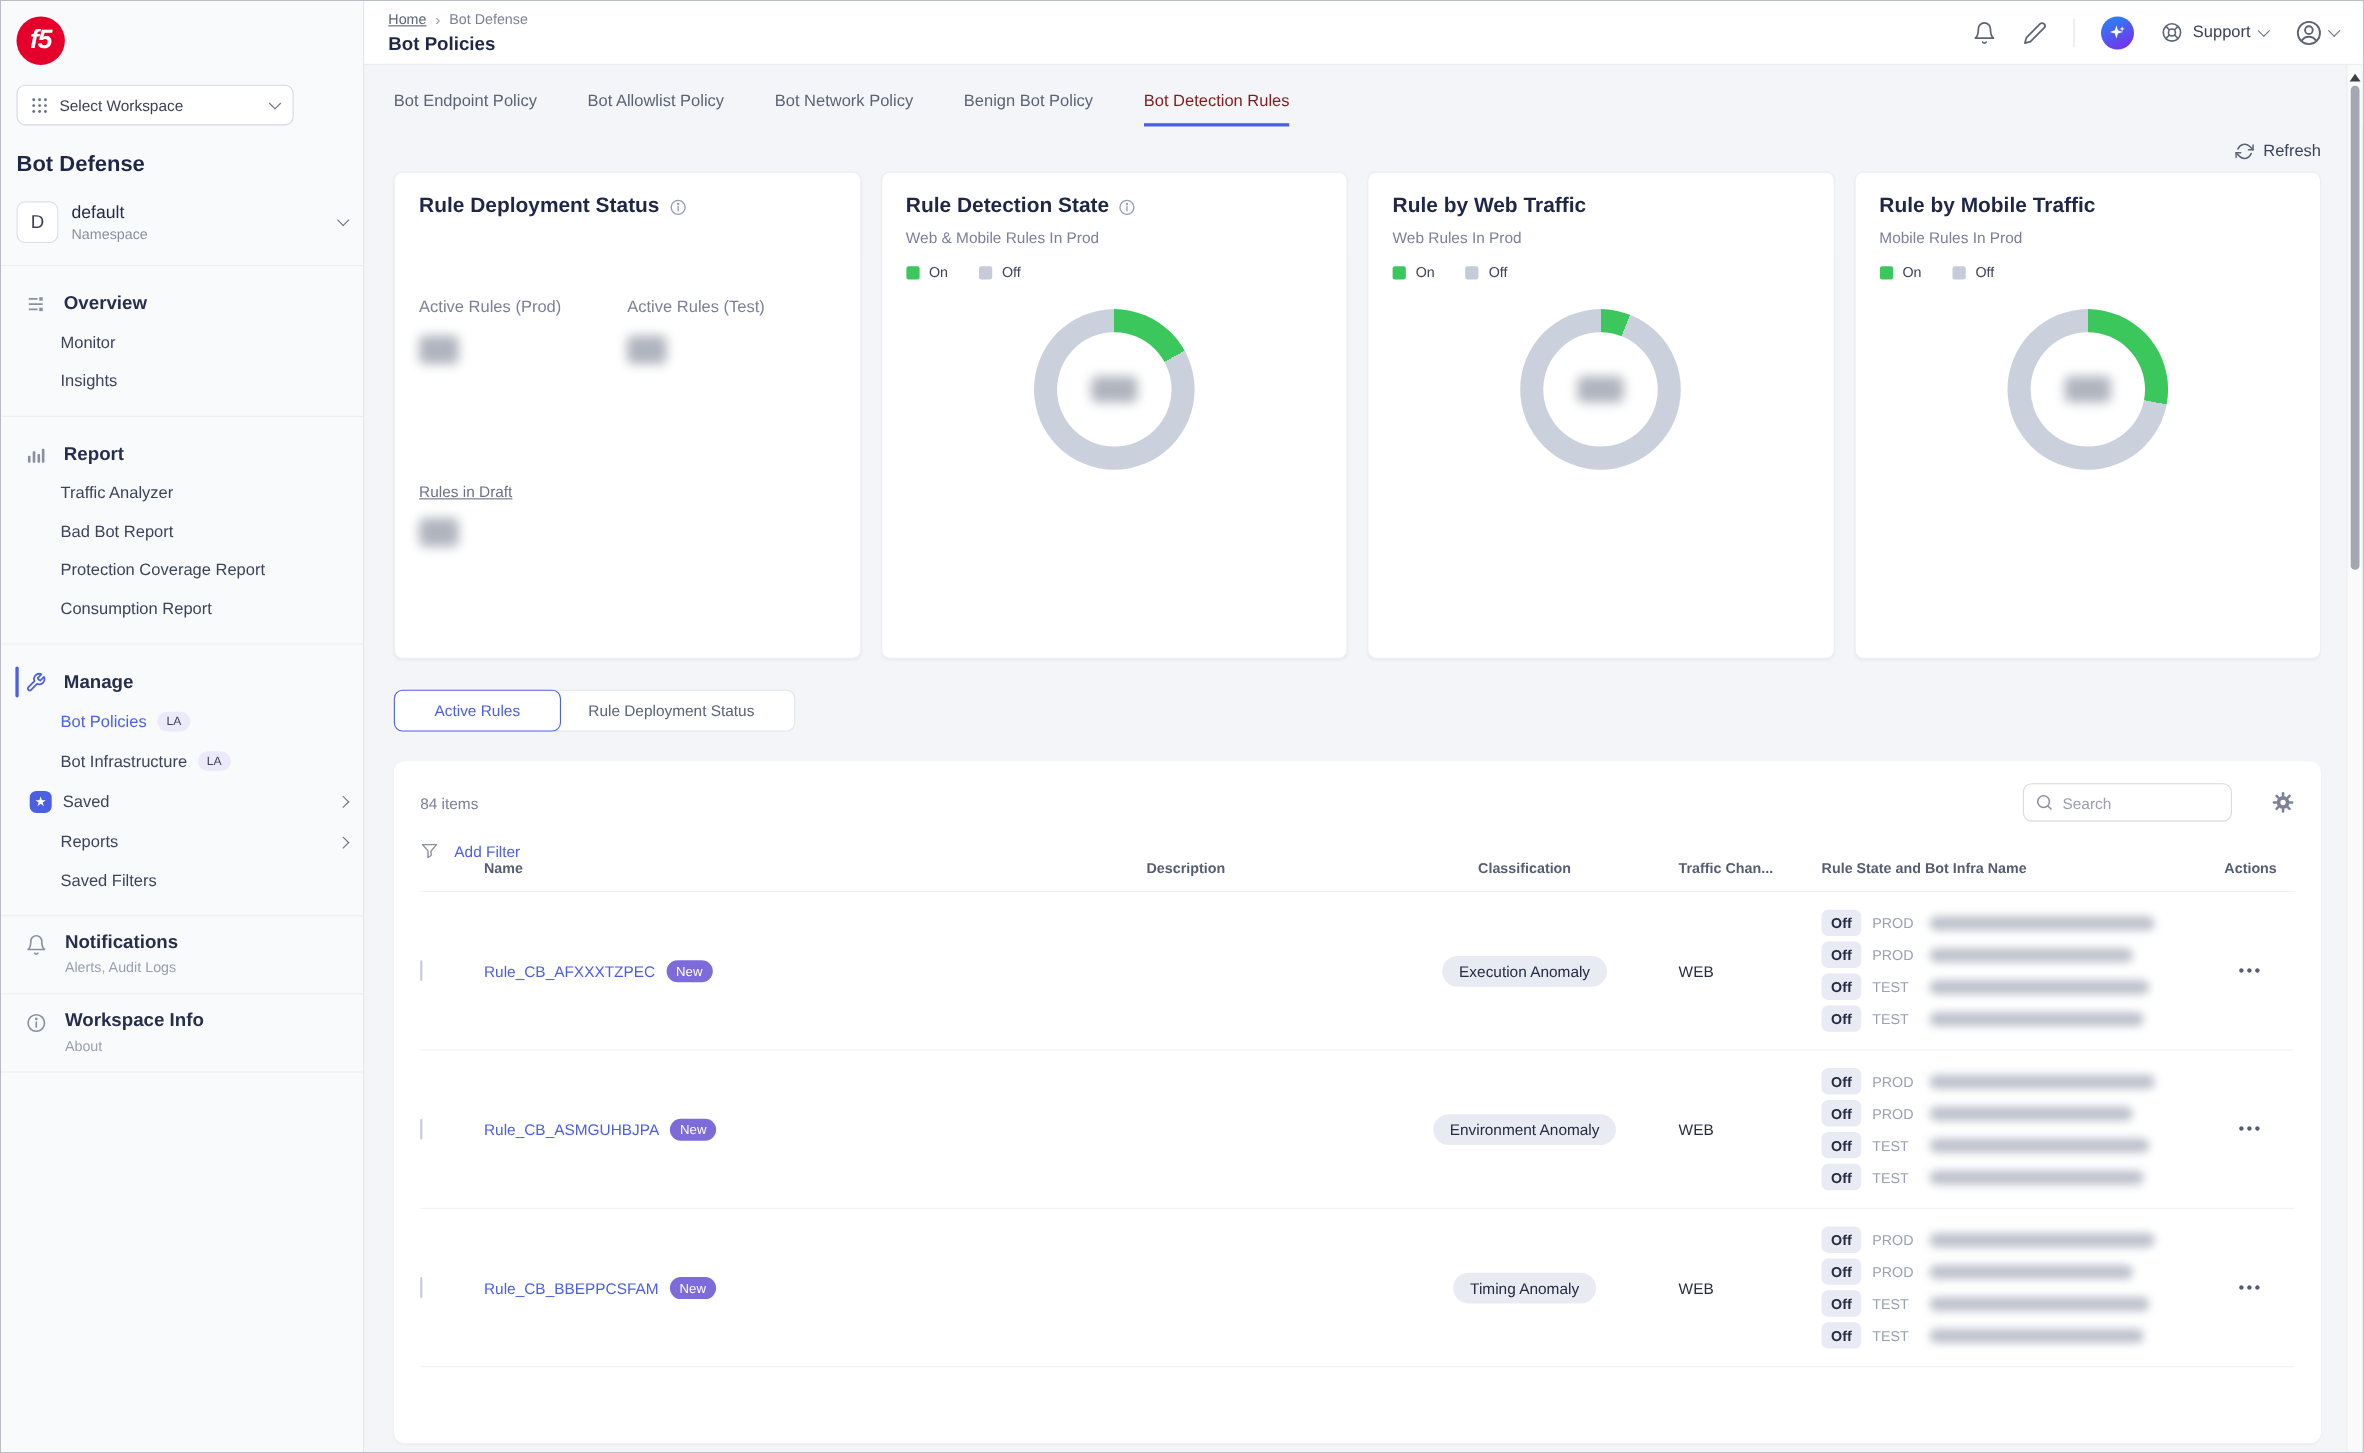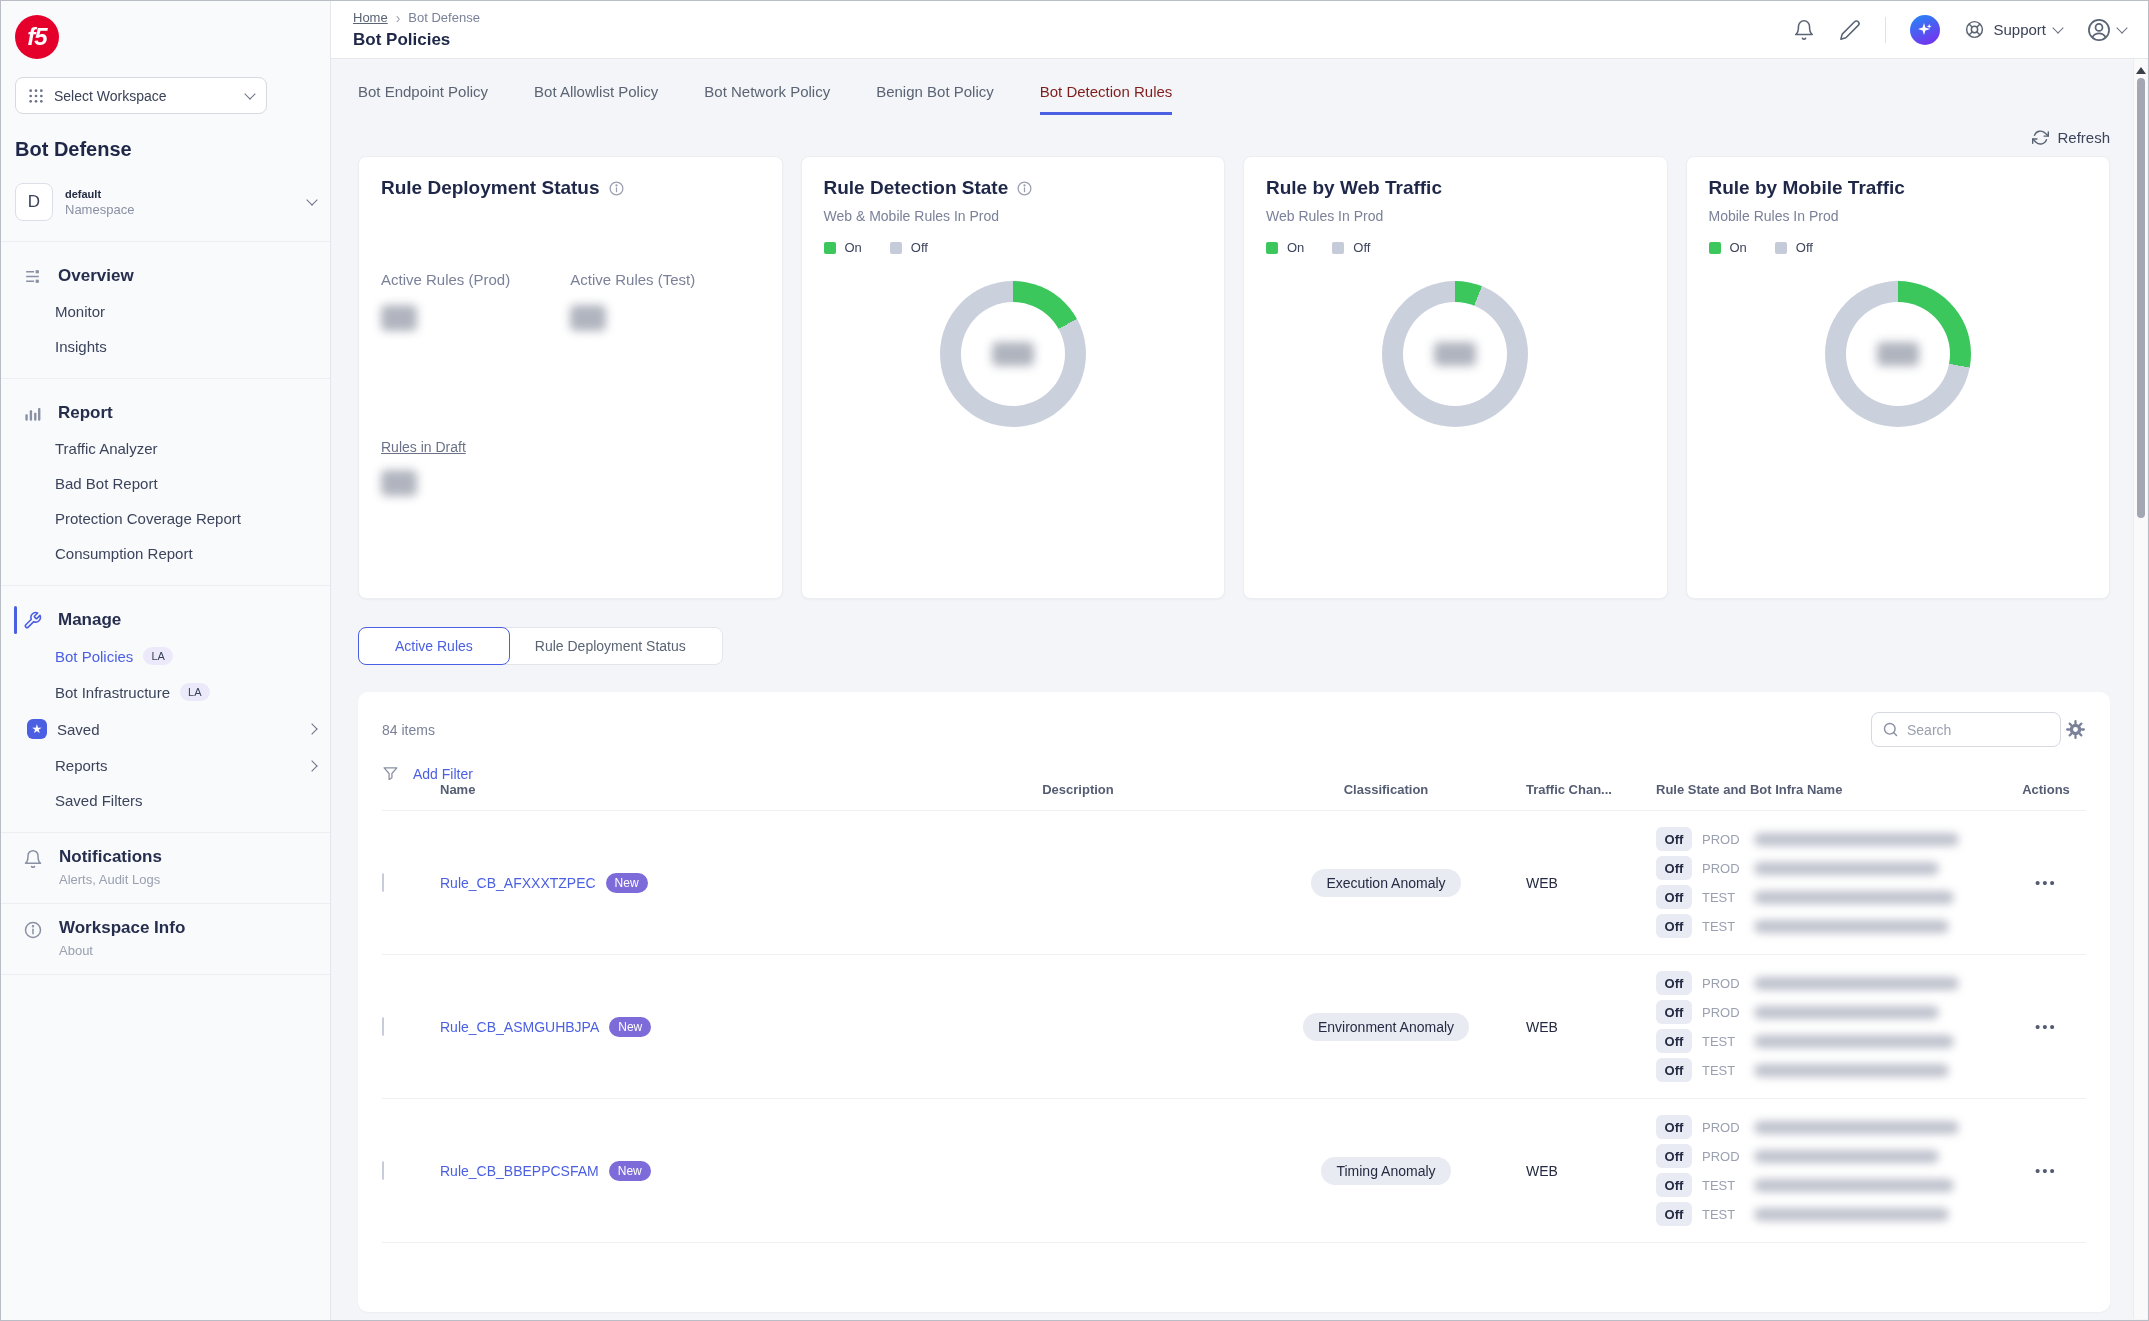--- a/index.html
+++ b/index.html
@@ -10,21 +10,21 @@
   
   .sidebar { width:330px; flex:none; background:#f9fafc; border-right:1px solid #e4e6ec; padding-top:14px; }
   .logo { width:44px; height:44px; border-radius:50%; background:#e4002b; color:#fff; display:flex; align-items:center; justify-content:center; font-size:24px; font-weight:bold; font-style:italic; margin:0 0 18px 14px; letter-spacing:-1px; }
   .ws-select { display:flex; align-items:center; gap:10px; width:252px; height:37px; margin:0 14px 24px 14px; background:#fff; border:1px solid #d6d9e1; border-radius:8px; padding:0 12px; font-size:14px; color:#3a4257; cursor:pointer; font-family:inherit; }
   .ws-select .lbl { flex:1; text-align:left; }
   .chev { width:8px; height:8px; border-right:1.6px solid #6b7288; border-bottom:1.6px solid #6b7288; transform:rotate(45deg); margin-top:-4px; flex:none; }
   .chev.right { transform:rotate(-45deg); margin-top:0; }
   .product { font-size:20px; font-weight:bold; color:#1f2748; margin:0 14px 22px 14px; }
   .ns { display:flex; align-items:center; gap:12px; margin:0 14px 20px 14px; cursor:pointer; }
   .ns-avatar { width:38px; height:38px; background:#fff; border:1px solid #dcdfe7; border-radius:8px; display:flex; align-items:center; justify-content:center; font-size:17px; color:#3a4257; }
-  .ns-name { font-size:11px; font-weight:bold; color:#242b42; }
+  .ns-name { font-size:16px; font-weight:normal; color:#242b42; }
   .ns-type { font-size:13px; color:#8a90a3; margin-top:2px; }
   .ns .chev { margin-left:auto; }
   .side-section { border-top:1px solid #eceef2; padding:16px 0 14px 0; }
   .side-head { display:flex; align-items:center; gap:16px; padding:8px 14px 8px 22px; font-size:17px; font-weight:600; color:#262e4e; position:relative; }
   .side-head .abar { position:absolute; left:13px; top:4px; bottom:4px; width:3px; border-radius:2px; background:#4b5fe2; }
   .side-item { display:flex; align-items:center; padding:9px 14px 9px 54px; font-size:15px; color:#3c445c; cursor:pointer; }
   .side-item.with-icon { padding-left:26px; gap:10px; }
   .side-item.active { color:#4b5fe2; }
   .la-badge { margin-left:10px; background:#ece9fa; color:#3a4257; font-size:11px; padding:3px 8px; border-radius:9px; }
   .side-item .chev.right { margin-left:auto; }
@@ -83,21 +83,21 @@
   
   .toggle-row { display:flex; margin-top:28px; }
   .tg { height:38px; padding:0 36px; background:#fff; font-size:14px; font-family:inherit; cursor:pointer; display:flex; align-items:center; }
   .tg.active { border:1px solid #4b5fe2; color:#4b5fe2; border-radius:8px; position:relative; z-index:1; }
   .tg.idle { border:1px solid #e3e5eb; color:#5a6474; border-radius:0 8px 8px 0; margin-left:-6px; padding-left:30px; }
 
   
   .panel { background:#fff; border-radius:10px; margin-top:27px; padding:20px 24px 0 24px; height:620px; box-shadow:0 1px 2px rgba(30,40,70,.04); }
   .panel-top { display:flex; align-items:center; }
   .items-count { font-size:14px; color:#7a8199; }
-  .panel-top-right { margin-left:auto; display:flex; align-items:center; gap:4px; }
+  .panel-top-right { margin-left:auto; display:flex; align-items:center; gap:36px; }
   .search-box { display:flex; align-items:center; gap:8px; width:190px; height:35px; border:1px solid #d6d9e1; border-radius:8px; background:#fff; padding:0 10px; }
   .search-box input { border:none; outline:none; width:120px; font-size:14px; font-family:inherit; color:#3a4257; background:transparent; }
   .search-box input::placeholder { color:#9aa0af; }
   .add-filter { display:flex; align-items:center; gap:14px; margin-top:18px; font-size:14px; color:#4b5fe2; cursor:pointer; background:none; border:none; font-family:inherit; }
 
   .tgrid { display:grid; grid-template-columns:58px 470px 1fr 280px 130px 350px 80px; align-items:center; }
   .thead { padding-bottom:13px; font-size:13px; font-weight:bold; color:#555d73; border-bottom:1px solid #f0f1f5; }
   .thead .c-desc, .thead .c-class, .thead .c-act { text-align:center; }
   .trow { border-bottom:1px solid #f0f1f5; padding:16px 0; }
   .cb { width:18px; height:18px; border:1.5px solid #c8ccd8; border-radius:5px; background:#fff; cursor:pointer; }

